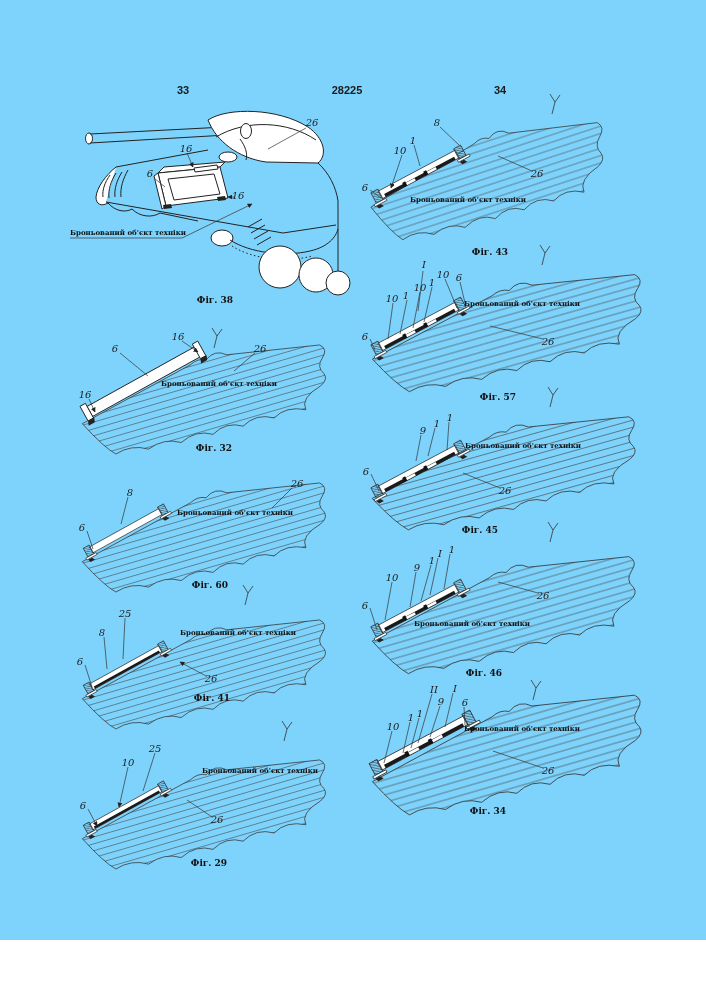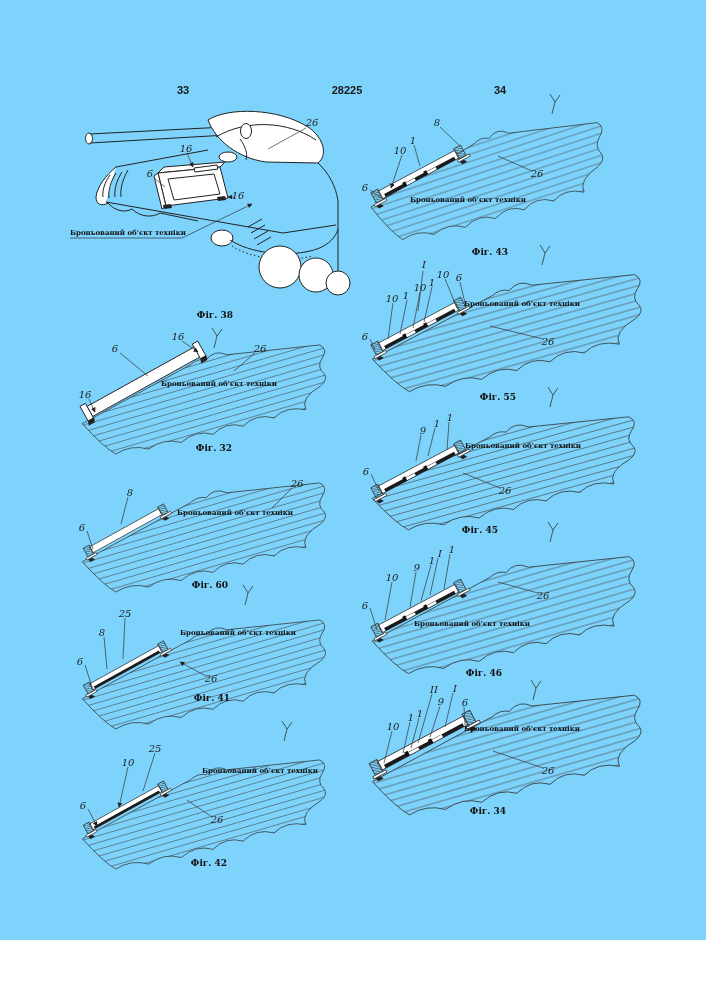--- a/index.html
+++ b/index.html
@@ -113,21 +113,21 @@
       <line x1="84" y1="73" x2="95" y2="82"></line>
       <line x1="164" y1="92" x2="158" y2="92" marker-end="url(#arr)"></line>
       <path d="M0,133 L112,133 L182,99" marker-end="url(#arr)"></path>
     </g>
     <text class="lbl" x="242" y="21" text-anchor="middle">26</text>
     <text class="lbl" x="116" y="47" text-anchor="middle">16</text>
     <text class="lbl" x="80" y="72" text-anchor="middle">6</text>
     <text class="lbl" x="168" y="94" text-anchor="middle">16</text>
     <text class="surf" x="0" y="130">Броньований об'єкт техніки</text>
   </svg>
-  <div class="cap" style="left:215px;top:310px">Фіг. 38</div>
+  <div class="cap" style="left:215px;top:295px">Фіг. 38</div>
 
   <svg style="left:62px;top:318px" width="272" height="136">
     <use href="#terrain" transform="translate(10,4) scale(0.86,0.82)" fill="url(#hatch)" stroke="#333" stroke-width="0.9"></use>
     <use href="#twig" transform="translate(152,30)"></use>
     <use href="#devA" transform="translate(26,101) rotate(-29) scale(0.88)"></use>
     <g class="ld">
       <line x1="58" y1="35" x2="86" y2="58"></line>
       <line x1="120" y1="23" x2="136" y2="34" marker-end="url(#arr)"></line>
       <line x1="27" y1="81" x2="33" y2="94" marker-end="url(#arr)"></line>
       <line x1="193" y1="35" x2="172" y2="53"></line>
@@ -182,21 +182,21 @@
       <line x1="66" y1="34" x2="57" y2="74" marker-end="url(#arr)"></line>
       <line x1="26" y1="76" x2="35" y2="93" marker-end="url(#arr)"></line>
       <line x1="150" y1="84" x2="125" y2="67"></line>
     </g>
     <text class="lbl" x="93" y="19" text-anchor="middle">25</text>
     <text class="lbl" x="66" y="33" text-anchor="middle">10</text>
     <text class="lbl" x="21" y="76" text-anchor="middle">6</text>
     <text class="lbl" x="155" y="90" text-anchor="middle">26</text>
     <text class="surf" x="198" y="40" text-anchor="middle">Броньований об'єкт техніки</text>
   </svg>
-  <div class="cap" style="left:209px;top:858px">Фіг. 42</div>
+  <div class="cap" style="left:209px;top:858px">Фіг. 29</div>
 
   <svg style="left:358px;top:104px" width="292" height="140">
     <use href="#terrain" transform="translate(3,-6) scale(0.82,0.88)" fill="url(#hatch)" stroke="#333" stroke-width="0.9"></use>
     <use href="#twig" transform="translate(194,10)"></use>
     <use href="#devD" transform="translate(19,99) rotate(-28) scale(0.66)"></use>
     <g class="ld">
       <line x1="82" y1="23" x2="101" y2="41"></line>
       <line x1="56" y1="41" x2="62" y2="62"></line>
       <line x1="44" y1="51" x2="33" y2="84" marker-end="url(#arr)"></line>
       <line x1="12" y1="86" x2="23" y2="94"></line>
@@ -230,21 +230,21 @@
     <text class="lbl" x="34" y="46" text-anchor="middle">10</text>
     <text class="lbl" x="48" y="43" text-anchor="middle">1</text>
     <text class="lbl" x="62" y="35" text-anchor="middle">10</text>
     <text class="lbl" x="74" y="30" text-anchor="middle">1</text>
     <text class="lbl" x="85" y="22" text-anchor="middle">10</text>
     <text class="lbl" x="101" y="25" text-anchor="middle">6</text>
     <text class="lbl" x="7" y="84" text-anchor="middle">6</text>
     <text class="lbl" x="190" y="89" text-anchor="middle">26</text>
     <text class="surf" x="164" y="50" text-anchor="middle">Броньований об'єкт техніки</text>
   </svg>
-  <div class="cap" style="left:498px;top:392px">Фіг. 55</div>
+  <div class="cap" style="left:498px;top:392px">Фіг. 57</div>
 
   <svg style="left:358px;top:399px" width="292" height="130">
     <use href="#terrain" transform="translate(3,-6) scale(0.93,0.85)" fill="url(#hatch)" stroke="#333" stroke-width="0.9"></use>
     <use href="#twig" transform="translate(192,8)"></use>
     <use href="#devD" transform="translate(19,99) rotate(-28) scale(0.66)"></use>
     <g class="ld">
       <line x1="63" y1="36" x2="58" y2="62"></line>
       <line x1="77" y1="29" x2="70" y2="57"></line>
       <line x1="91" y1="23" x2="89" y2="51"></line>
       <line x1="13" y1="75" x2="21" y2="92"></line>

